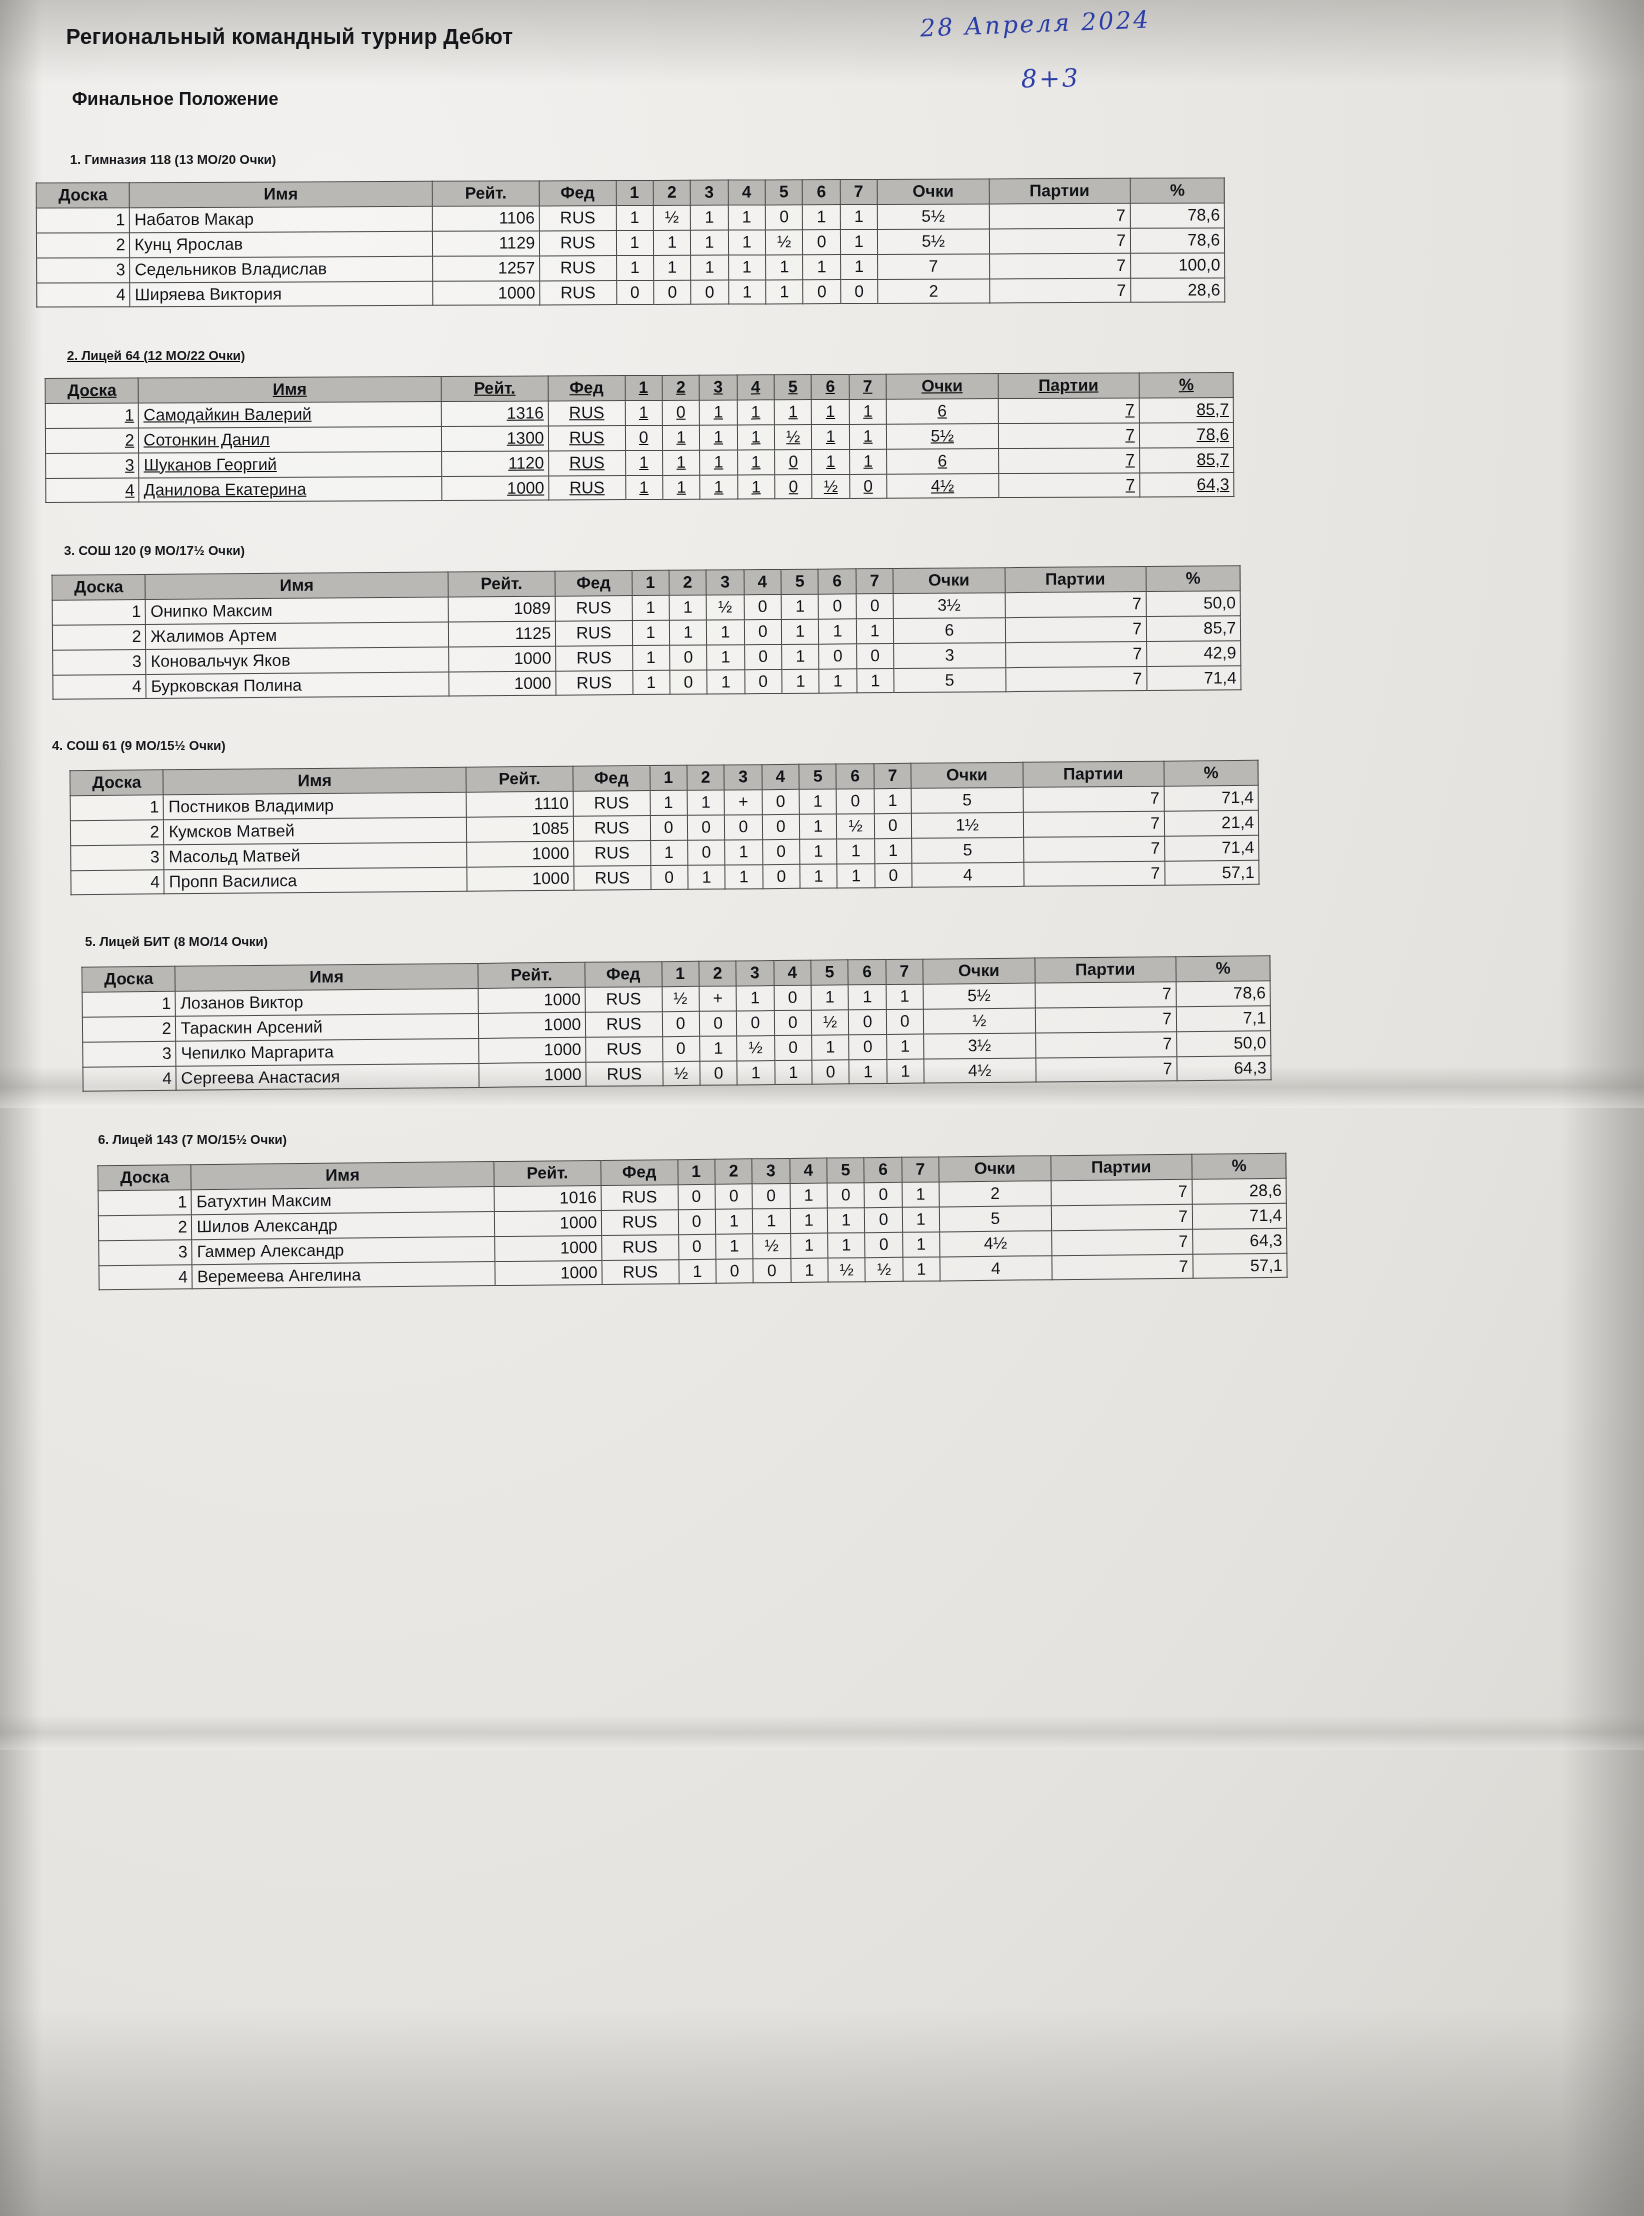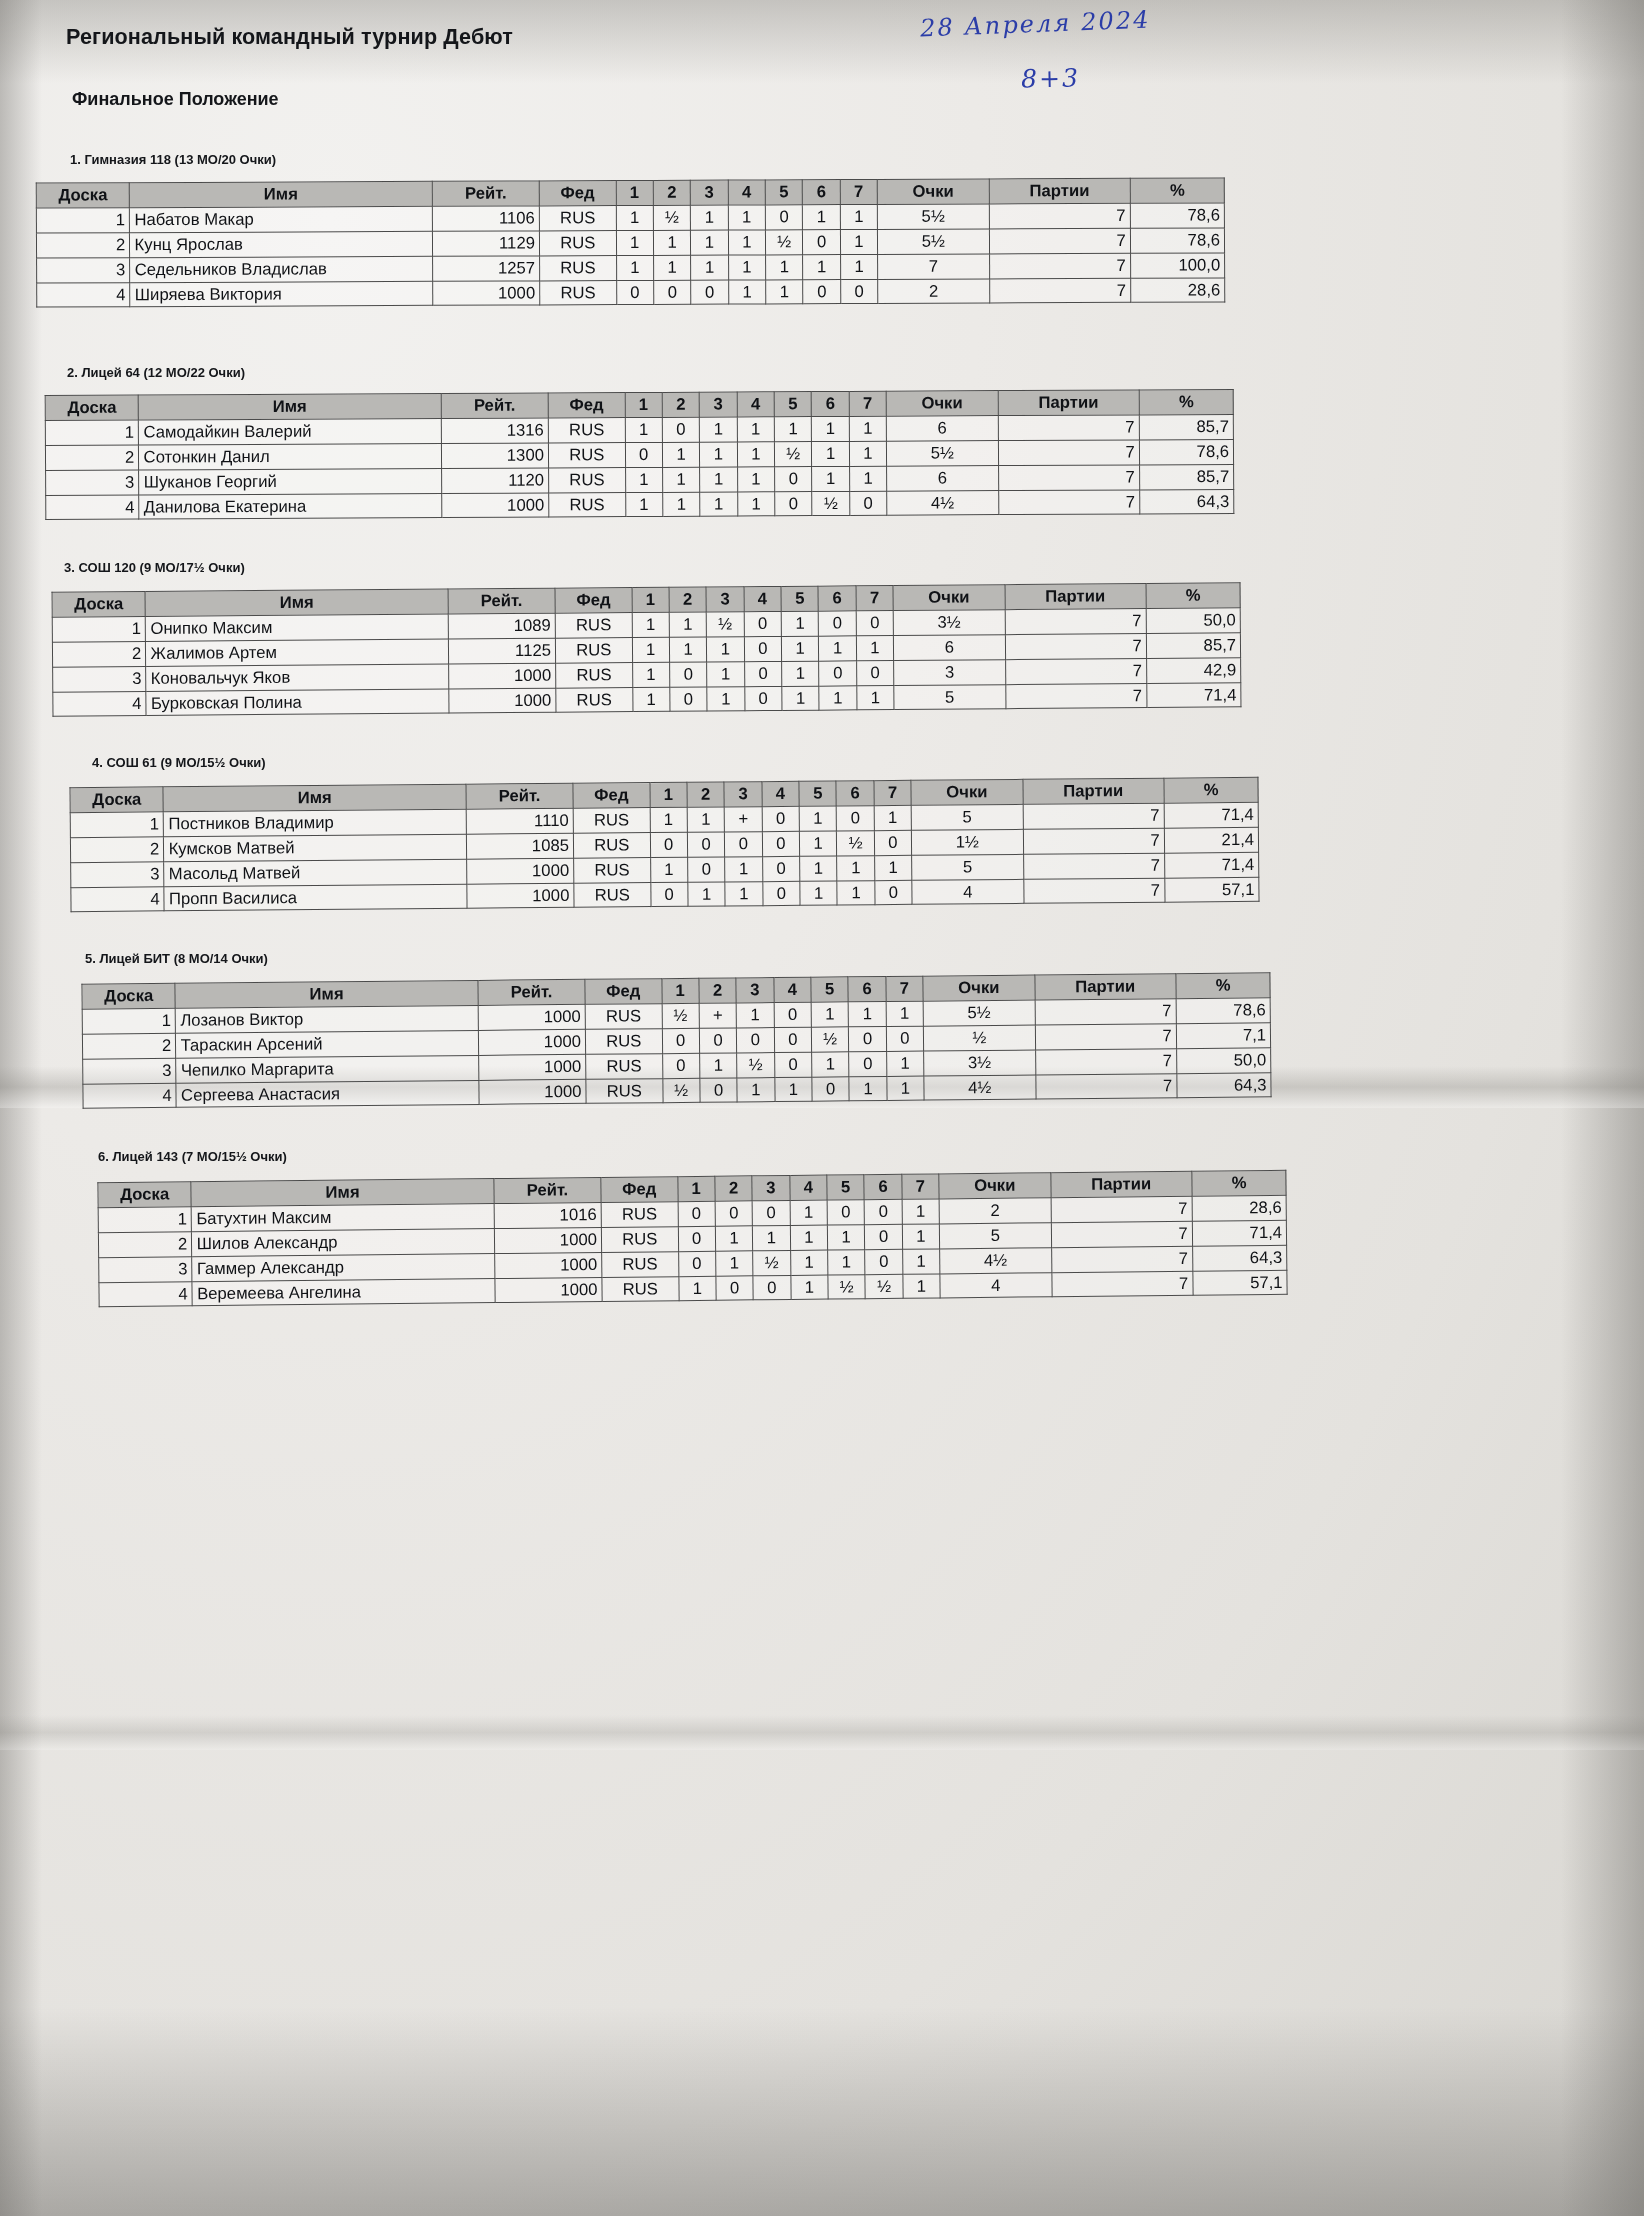--- a/index.html
+++ b/index.html
@@ -116,21 +116,21 @@
   
   .b1 { margin-left: 36px; }
   .b2 { margin-left: 45px; }
   .b3 { margin-left: 52px; }
   .b4 { margin-left: 70px; }
   .b5 { margin-left: 82px; }
   .b6 { margin-left: 98px; }
   .t1 { margin-left: 70px; }
   .t2 { margin-left: 67px; }
   .t3 { margin-left: 64px; }
-  .t4 { margin-left: 92px; }
+  .t4 { margin-left: 52px; }
   .t5 { margin-left: 85px; }
   .t6 { margin-left: 98px; }
   .t7 { margin-left: 112px; }
 
   .tilt1 { transform: rotate(-0.25deg); }
   .tilt2 { transform: rotate(-0.30deg); }
   .tilt3 { transform: rotate(-0.45deg); }
   .tilt4 { transform: rotate(-0.50deg); }
   .tilt5 { transform: rotate(-0.55deg); }
   .tilt6 { transform: rotate(-0.60deg); }
@@ -236,21 +236,21 @@
                 <td class="v-round">1</td>
                 <td class="v-round">0</td>
                 <td class="v-round">0</td>
                 <td class="v-points">2</td>
                 <td class="v-games">7</td>
                 <td class="v-pct">28,6</td>
               </tr>
             </tbody>
           </table>
         </div>
-        <div class="team-block" style="margin-top: 60px;">
+        <div class="team-block" style="margin-top: 43px; text-decoration: underline;">
           <div class="team-title t2">2. Лицей 64 (12 МО/22 Очки)</div>
           <table class="standings b2 tilt2">
             <thead>
               <tr>
                 <th class="c-board">Доска</th>
                 <th class="c-name">Имя</th>
                 <th class="c-rating">Рейт.</th>
                 <th class="c-fed">Фед</th>
                 <th class="c-round">1</th>
                 <th class="c-round">2</th>

